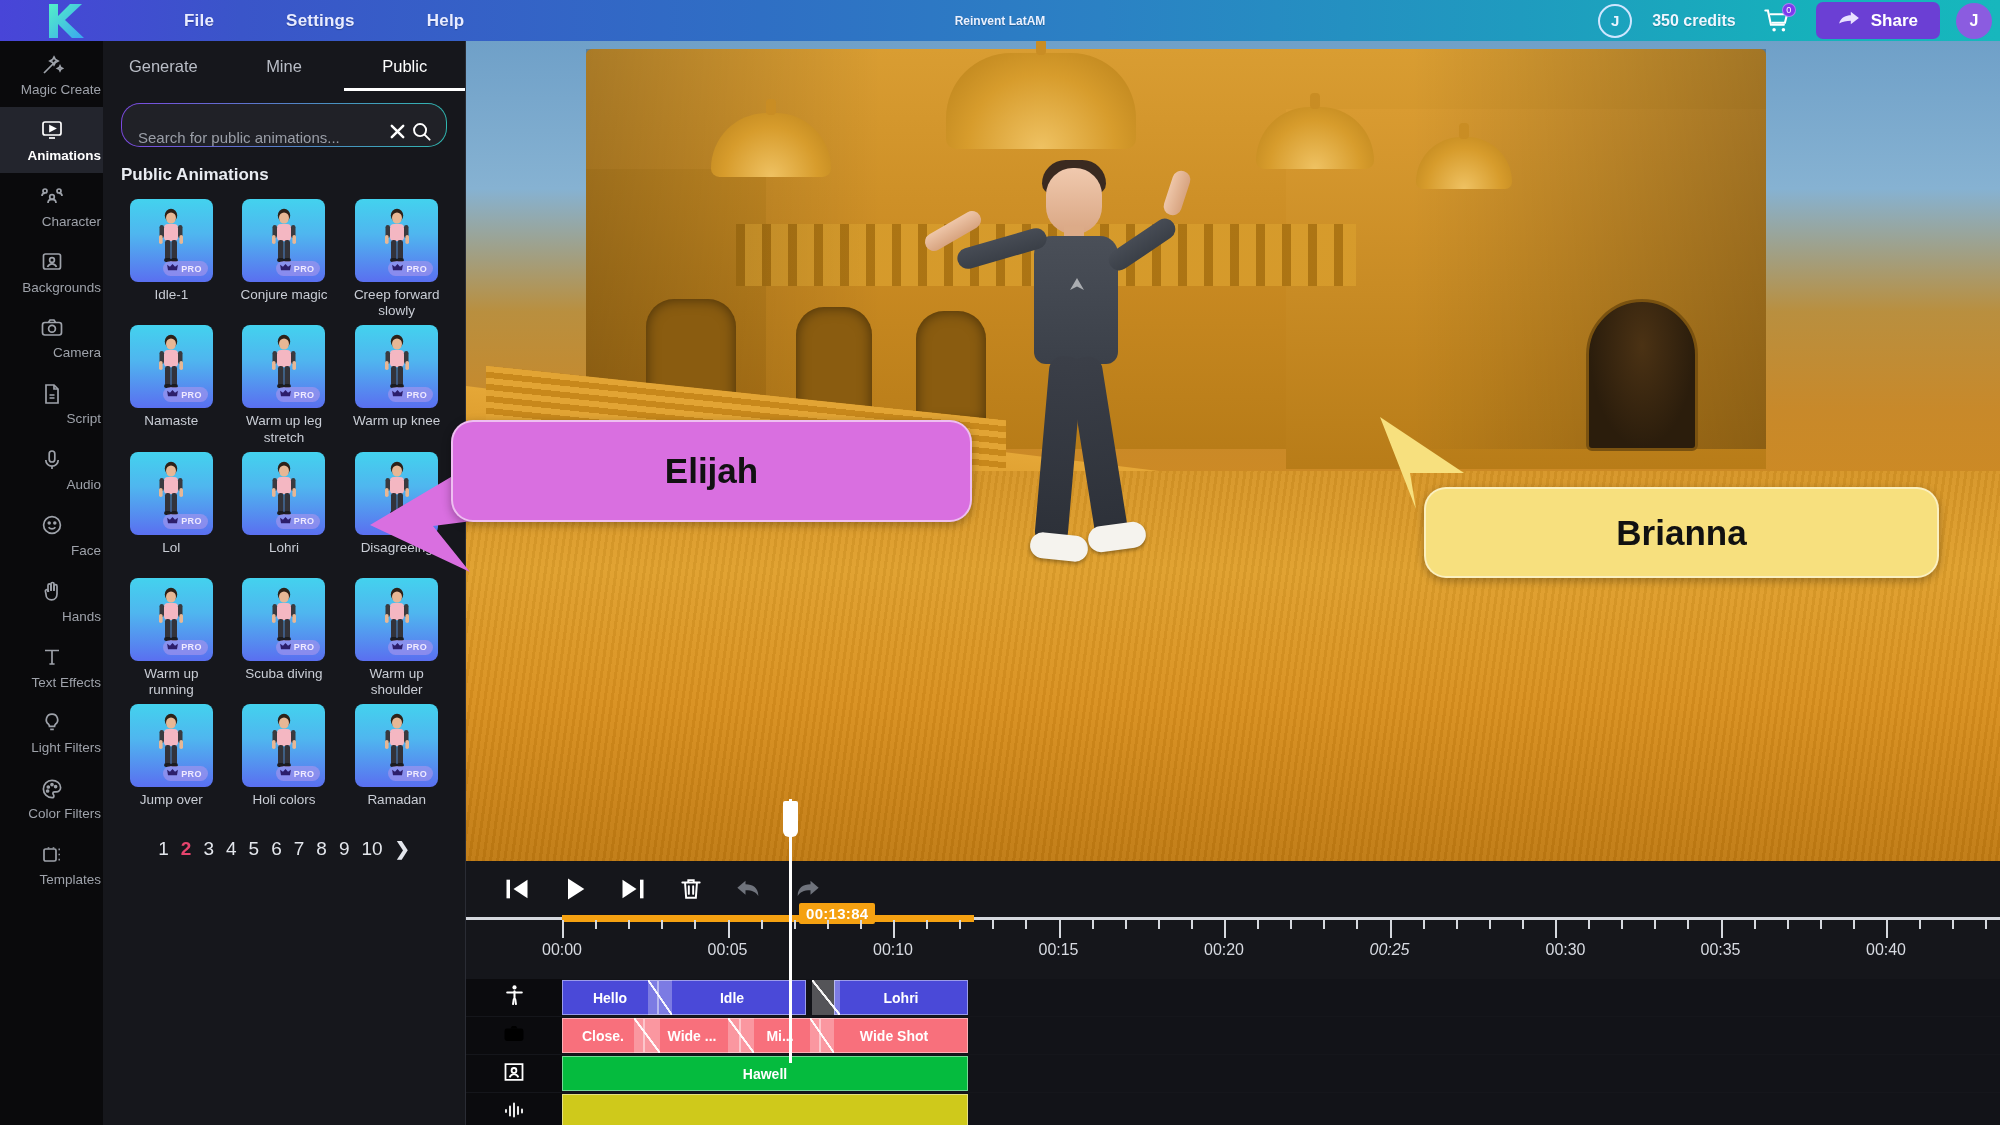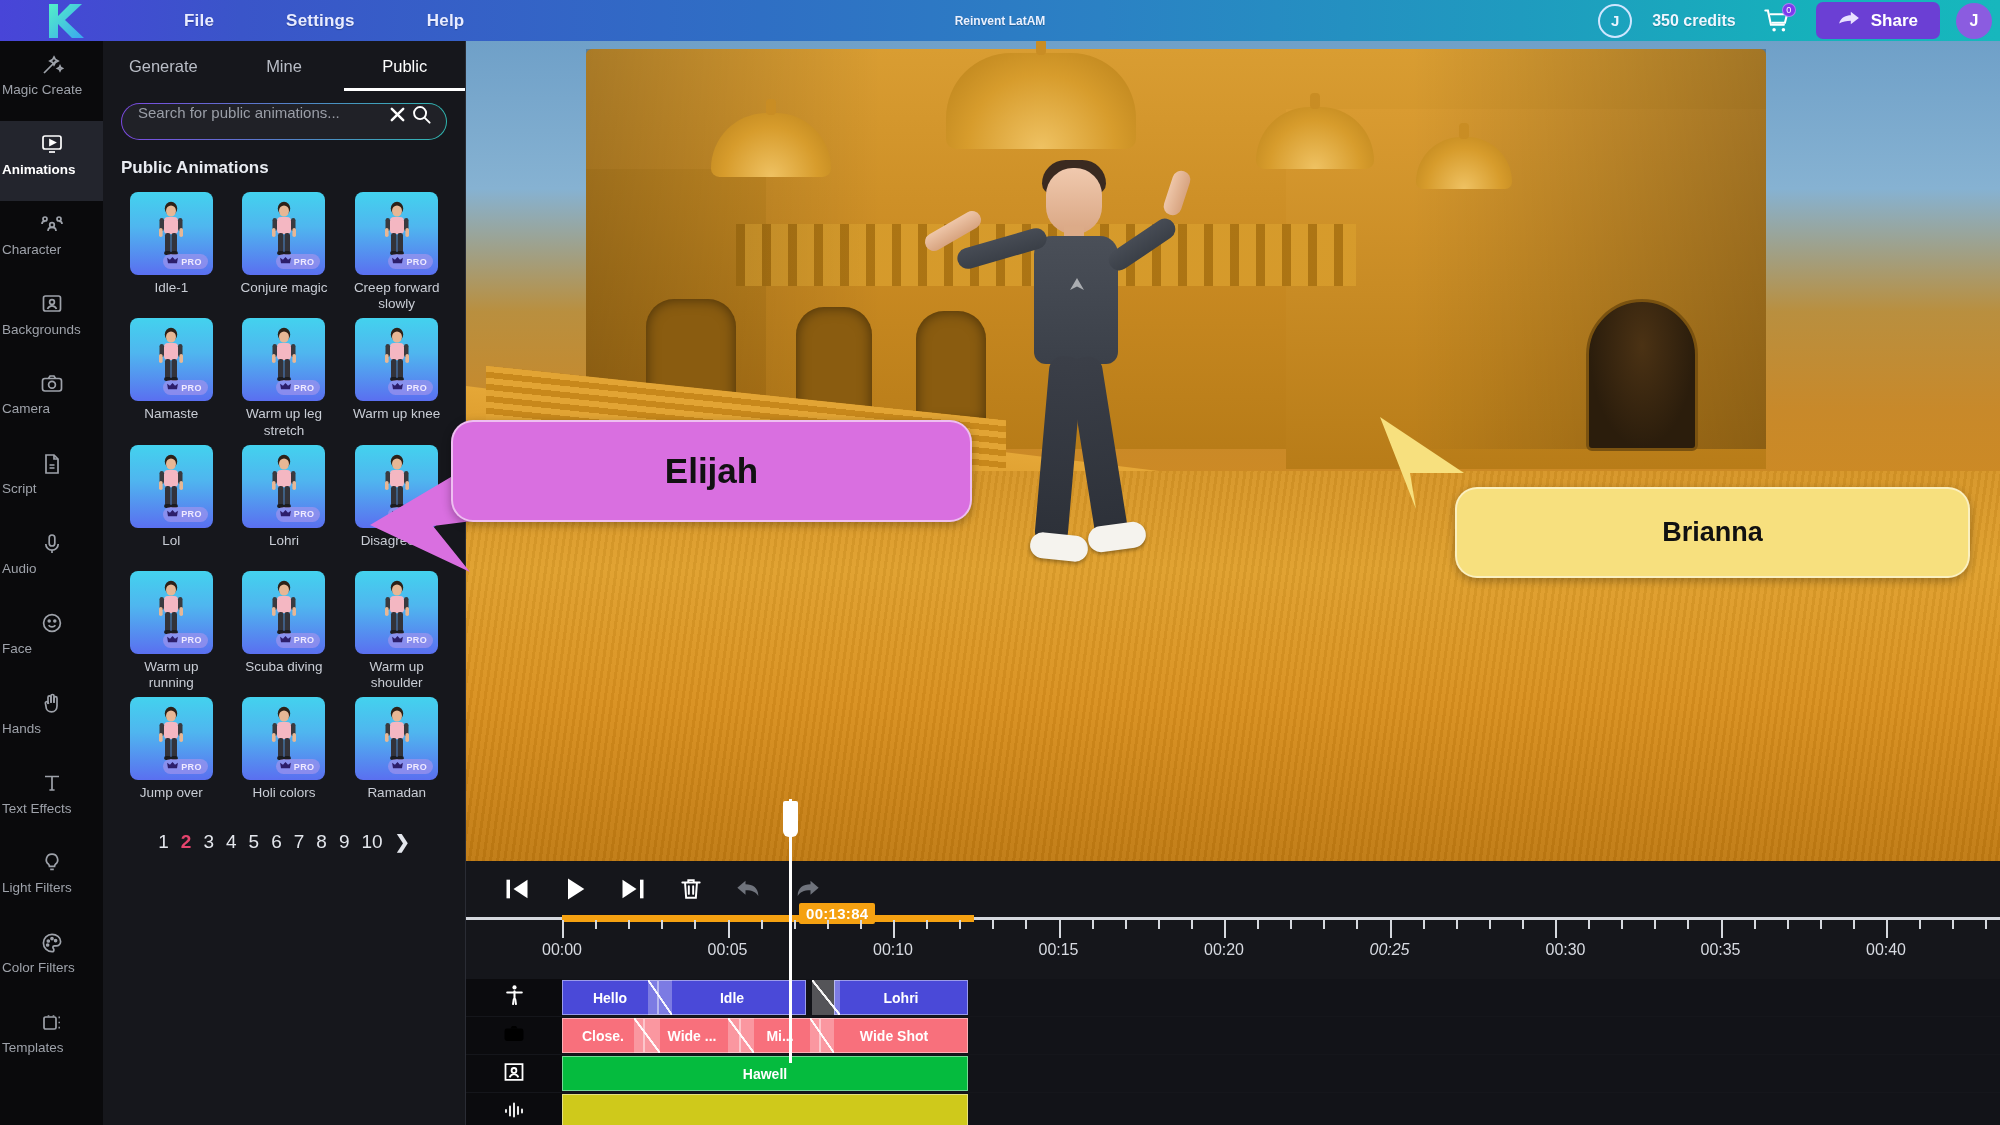--- a/index.html
+++ b/index.html
@@ -65,21 +65,21 @@
     display: flex; align-items: center; justify-content: center;
     margin-right: 8px;
   }
 
   
   .rail {
     position: absolute; left: 0; top: 41px; width: 103px; height: 1084px;
     background: #0a0a0c; z-index: 30;
   }
   .rail-item {
-    width: 103px; padding: 10px 2px 23px; text-align: left; cursor: pointer;
+    width: 103px; padding: 10px 2px 9px; text-align: right; cursor: pointer;
     color: #9ea2aa;
   }
   .rail-item .ic { height: 27px; display:flex; align-items:center; justify-content:center; }
   .rail-item .lb { font-size: 13.5px; margin-top: 5px; line-height: 1.1; }
   .rail-item.active { background: #23252d; color: #ffffff; }
   .rail-item.active .lb { font-weight: bold; color: #fff; }
   .rail-item svg { stroke: currentColor; fill: none; stroke-width: 1.7; }
 
   
   .panel {
@@ -90,26 +90,26 @@
   .panel-tab {
     flex: 1; display: flex; align-items: center; justify-content: center;
     color: #b9bdc6; font-size: 16.5px; cursor: pointer; position: relative;
   }
   .panel-tab.active { color: #ffffff; }
   .panel-tab.active::after {
     content: ""; position: absolute; left: 0; right: 0; bottom: 0; height: 3px;
     background: #ffffff;
   }
   .search-wrap {
-    margin: 12px 18px 0 18px; height: 37px; border-radius: 19px;
+    margin: 12px 18px 0 18px; height: 44px; border-radius: 19px;
     background: #202127; position: relative;
     border: 1.5px solid transparent;
     background-image: linear-gradient(#202127,#202127), linear-gradient(90deg,#7b49e0,#2fb7b0);
     background-origin: border-box; background-clip: padding-box, border-box;
-    display: flex; align-items: flex-start;
+    display: flex; align-items: flex-end;
   }
   .search-input {
     flex: 1; background: transparent; border: 0; outline: none;
     color: #cfd3da; font-size: 15px; padding: 0 16px;
     font-family: "Liberation Sans", sans-serif;
   }
   .search-input::placeholder { color: #9a9ea7; }
   .search-icons { display:flex; align-items:center; gap: 4px; padding-right: 14px; color:#fff; }
   .sec-title { color: #e9ecf2; font-size: 17px; font-weight: bold; margin: 18px 0 0 18px; }
 
@@ -236,23 +236,22 @@
     justify-content: center; font-weight: bold; color: #111; z-index: 25;
     box-shadow: 0 3px 10px rgba(0,0,0,.3);
   }
   .callout-elijah {
     left: 451px; top: 420px; width: 521px; height: 102px;
     background: #d96fe0; font-size: 35px;
     border: 2px solid rgba(255,255,255,.55);
   }
   .callout-brianna {
     left: 1424px; top: 487px; width: 515px; height: 91px;
-    background: #f7e07e; font-size: 27px;
+    background: #f7e07e; font-size: 35px;
     border: 2px solid rgba(255,255,255,.5);
-    margin-left: 31px;
   }
   .ptr { position: absolute; z-index: 24; }
   .ptr-elijah {
     left: 370px; top: 474px; width: 110px; height: 98px; background: #d96fe0;
     clip-path: polygon(0 52%, 86px 0, 110px 46px, 63px 52px, 100px 98px);
   }
   .ptr-brianna {
     left: 1376px; top: 417px; width: 88px; height: 92px; background: #f7e07e;
     clip-path: polygon(4px 0, 88px 56px, 34px 56px, 40px 92px);
   }

